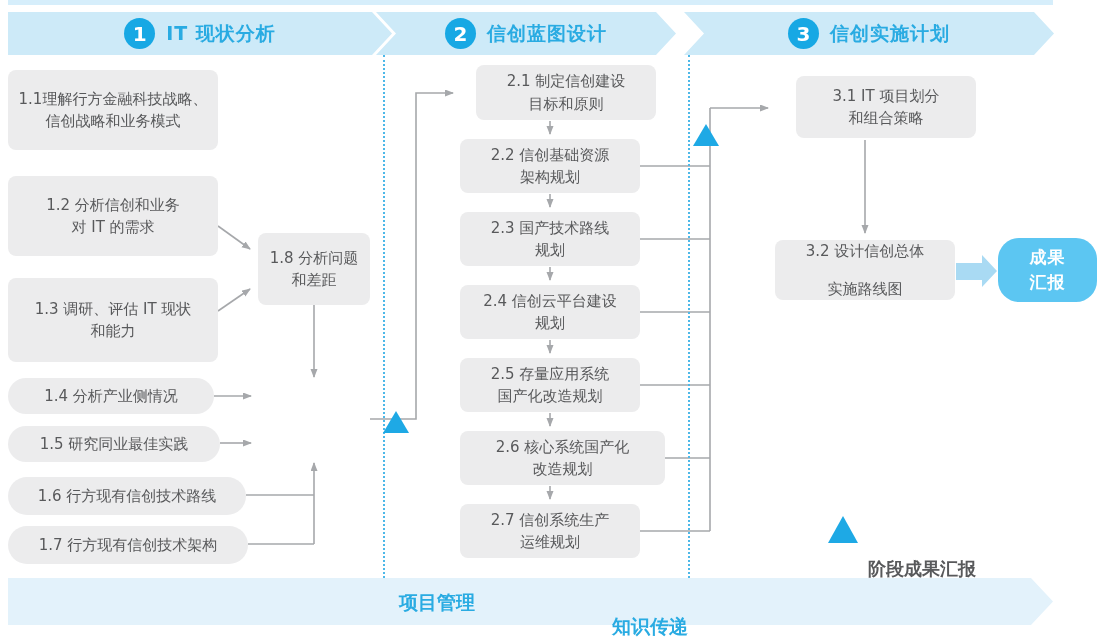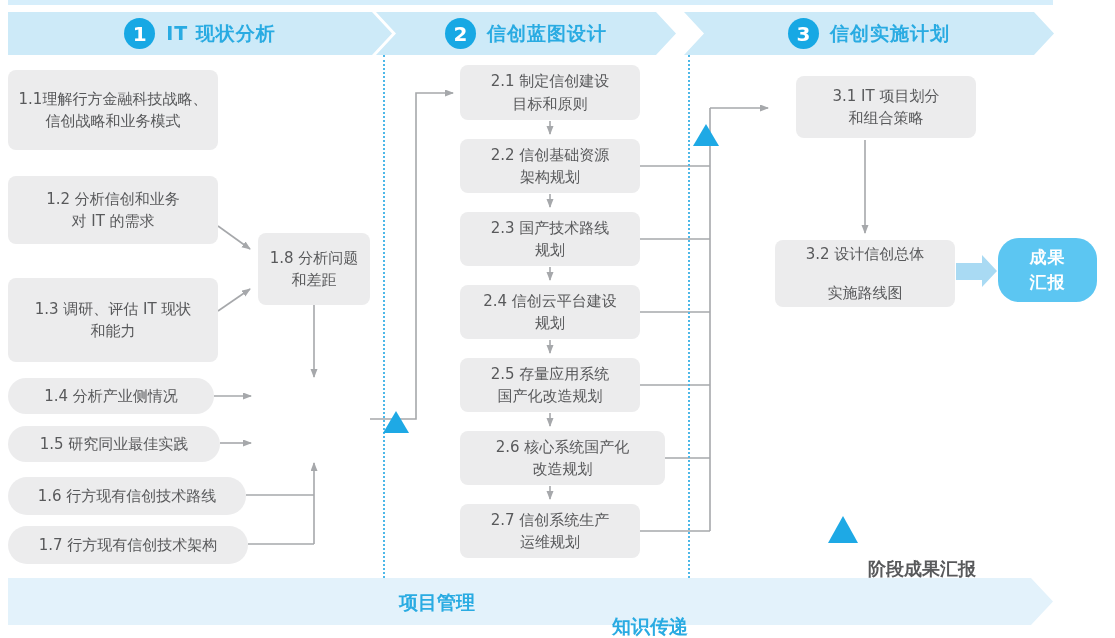--- a/index.html
+++ b/index.html
@@ -108,21 +108,21 @@
     </g>
   </svg>
 
   <div class="dotline" style="left:383px;"></div>
   <div class="dotline" style="left:688px;"></div>
 
   <div class="gbox" style="left:8px;top:70px;width:210px;height:80px;">
     <span>1.1理解行方金融科技战略、</span>
     <span>信创战略和业务模式</span>
   </div>
-  <div class="gbox" style="left:8px;top:176px;width:210px;height:68px;">
+  <div class="gbox" style="left:8px;top:176px;width:210px;height:80px;">
     <span>1.2 分析信创和业务</span>
     <span>对 IT 的需求</span>
   </div>
   <div class="gbox" style="left:8px;top:278px;width:210px;height:84px;">
     <span>1.3 调研、评估 IT 现状</span>
     <span>和能力</span>
   </div>
   <div class="gbox pill" style="left:8px;top:378px;width:206px;height:36px;">
     <span>1.4 分析产业侧情况</span>
   </div>
@@ -133,21 +133,21 @@
     <span>1.6 行方现有信创技术路线</span>
   </div>
   <div class="gbox pill" style="left:8px;top:526px;width:240px;height:38px;">
     <span>1.7 行方现有信创技术架构</span>
   </div>
   <div class="gbox" style="left:258px;top:233px;width:112px;height:72px;">
     <span>1.8 分析问题</span>
     <span>和差距</span>
   </div>
 
-  <div class="gbox" style="left:460px;top:65px;width:180px;height:55px;">
+  <div class="gbox" style="left:476px;top:65px;width:180px;height:55px;">
     <span>2.1 制定信创建设</span>
     <span>目标和原则</span>
   </div>
   <div class="gbox" style="left:460px;top:139px;width:180px;height:54px;">
     <span>2.2 信创基础资源</span>
     <span>架构规划</span>
   </div>
   <div class="gbox" style="left:460px;top:212px;width:180px;height:54px;">
     <span>2.3 国产技术路线</span>
     <span>规划</span>
@@ -166,21 +166,21 @@
   </div>
   <div class="gbox" style="left:460px;top:504px;width:180px;height:54px;">
     <span>2.7 信创系统生产</span>
     <span>运维规划</span>
   </div>
 
   <div class="gbox" style="left:775px;top:76px;width:180px;height:62px;margin-left:21px;">
     <span>3.1 IT 项目划分</span>
     <span>和组合策略</span>
   </div>
-  <div class="gbox" style="left:775px;top:240px;width:180px;height:67px;gap:16px;">
+  <div class="gbox" style="left:775px;top:240px;width:180px;height:60px;gap:16px;">
     <span>3.2 设计信创总体</span>
     <span>实施路线图</span>
   </div>
 
   <div class="bigarrow-body"></div>
   <div class="bigarrow-head"></div>
   <div class="gbox result" style="left:998px;top:238px;width:99px;height:64px;border-radius:21px;">
     <span>成果</span>
     <span>汇报</span>
   </div>

